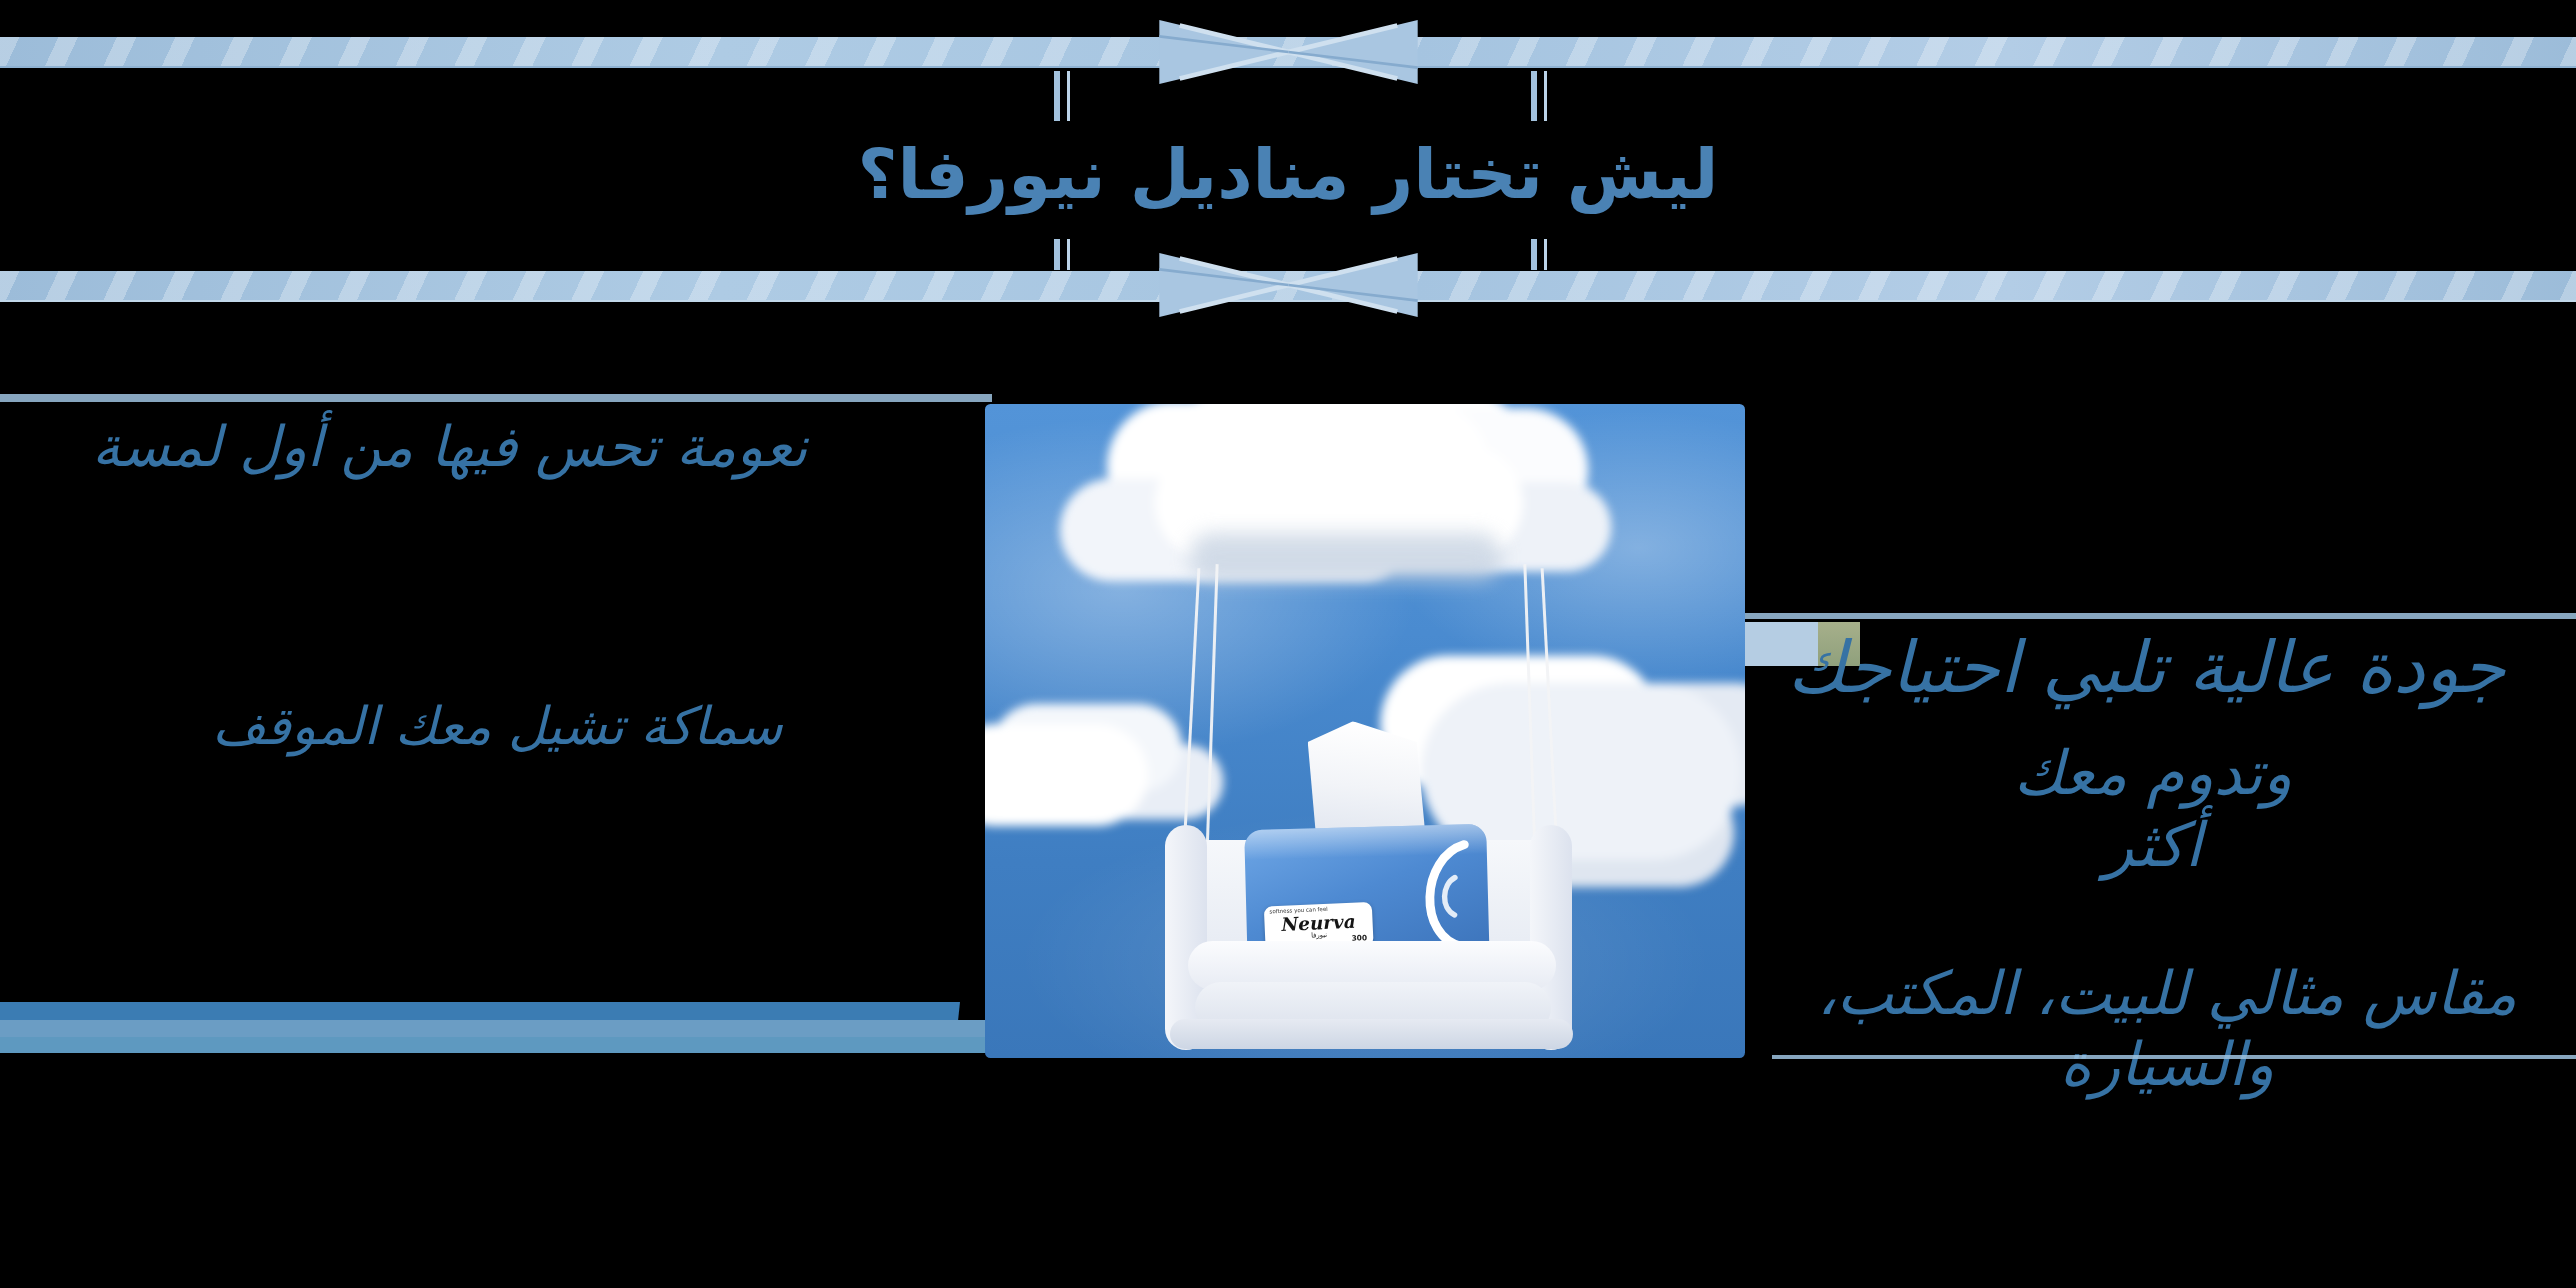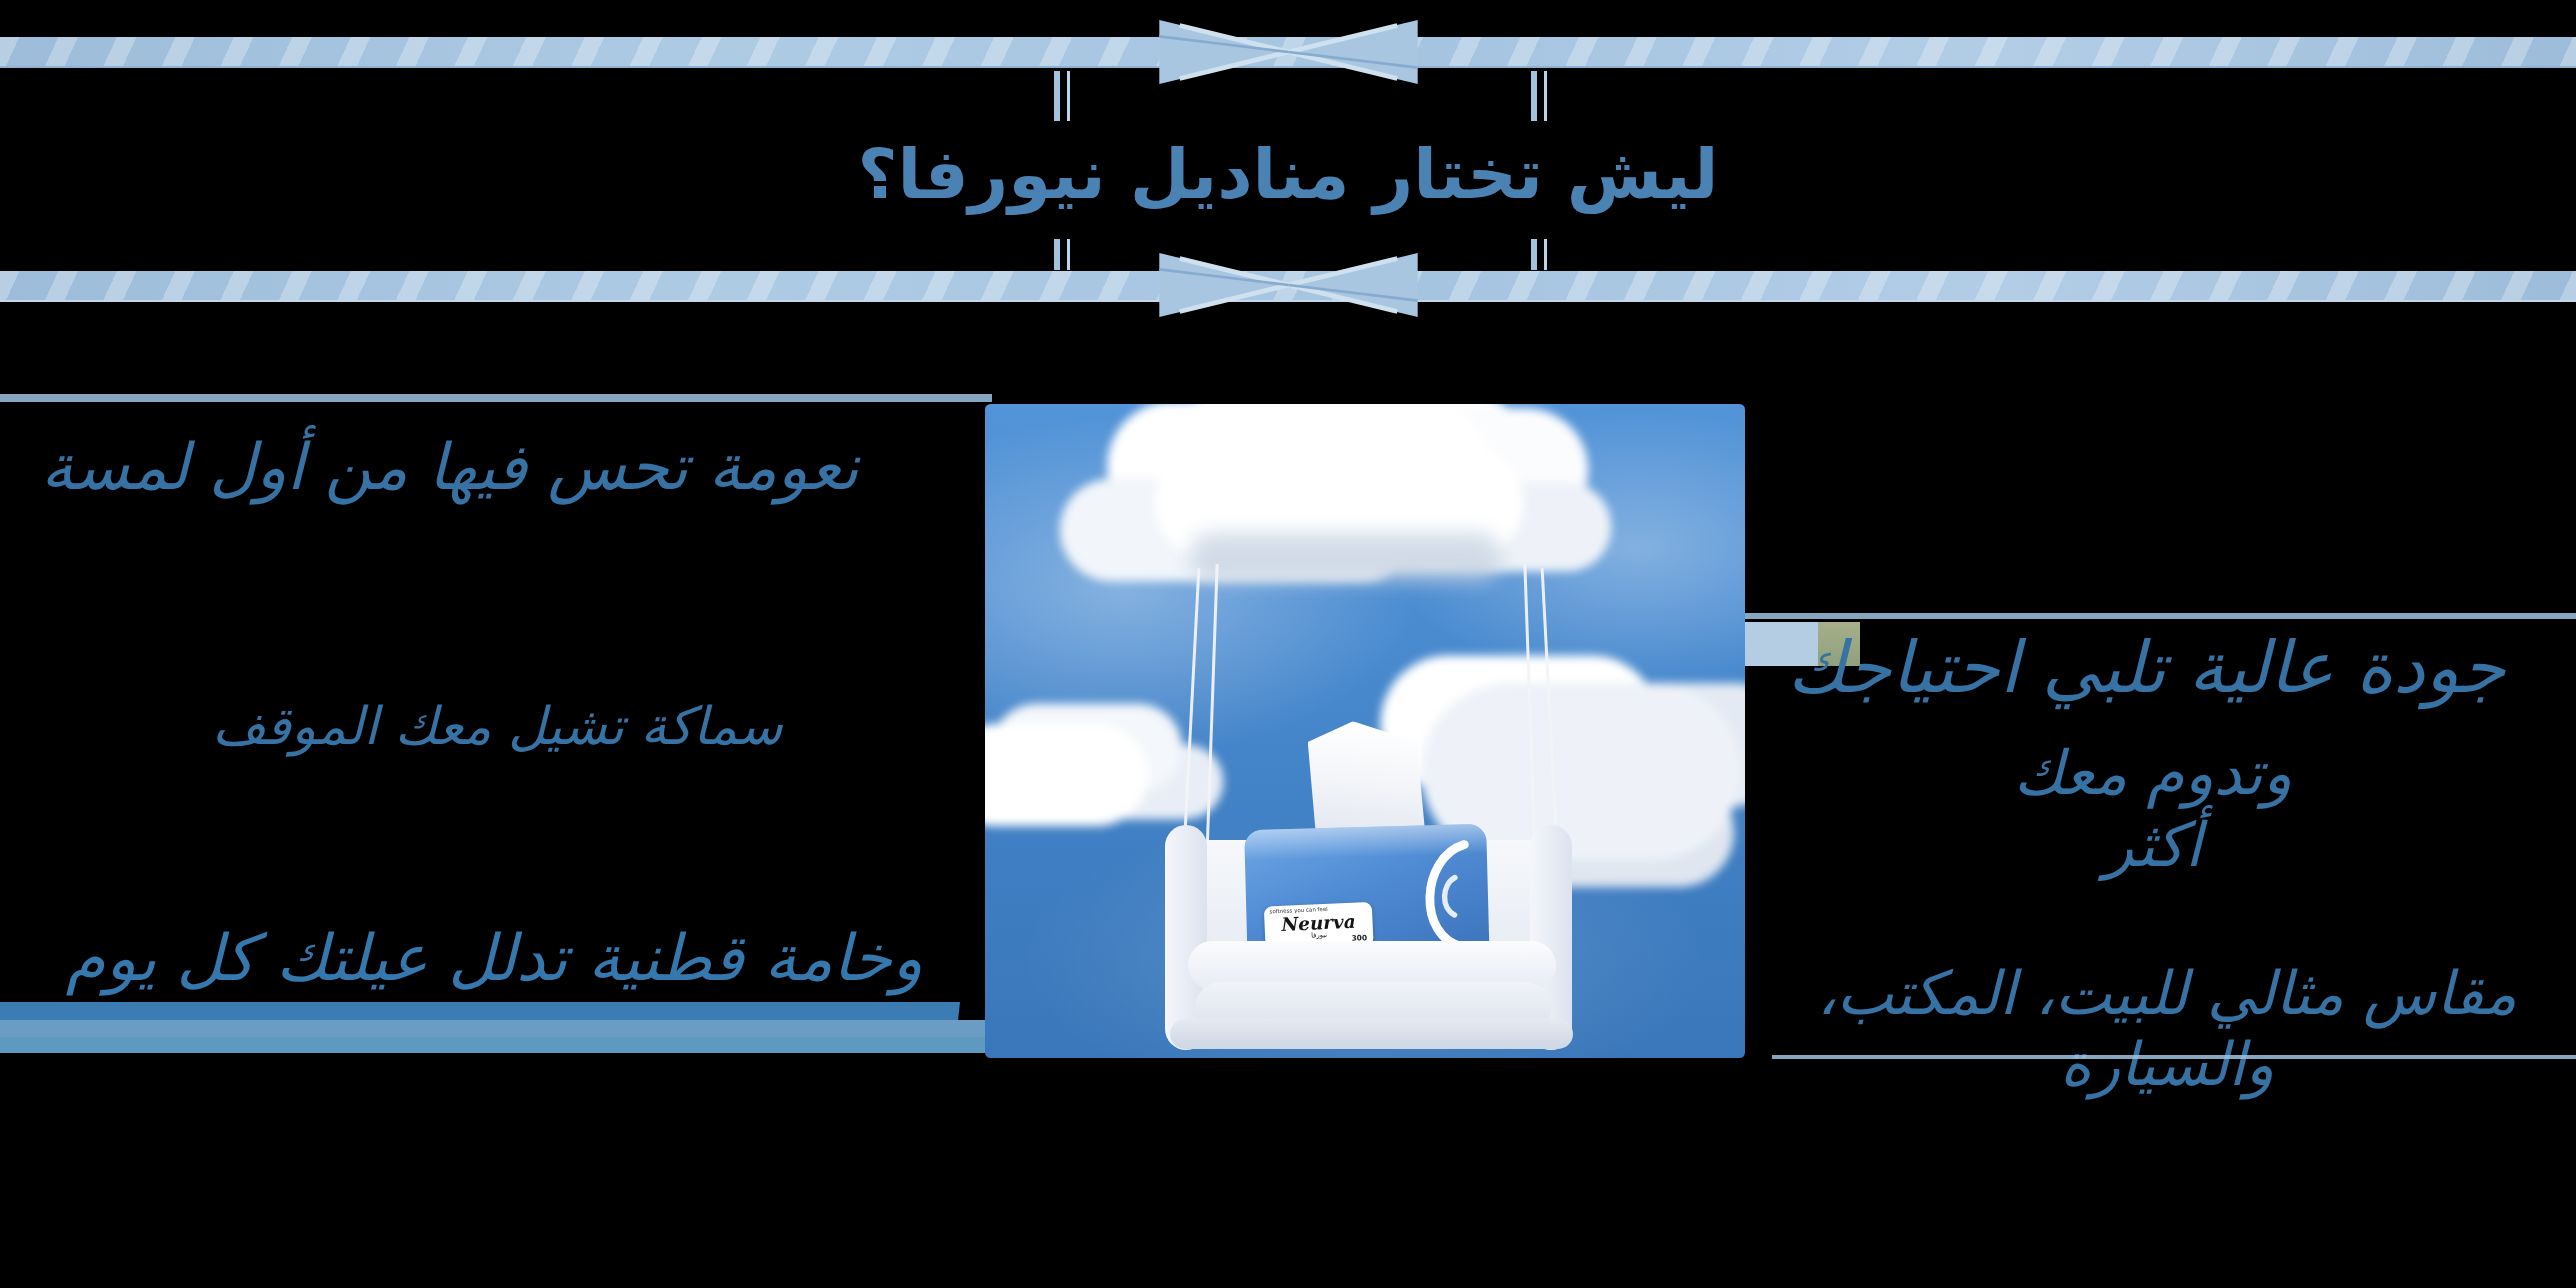--- a/index.html
+++ b/index.html
@@ -27,21 +27,21 @@
   .tp-right{left:1531px;}
 
   
   .page-title{position:absolute;top:134px;left:0;width:2576px;margin:0;
               text-align:center;direction:rtl;font-size:69px;font-weight:700;
               color:#4a82b4;letter-spacing:-0.7px;}
 
   
   .ar-line{position:absolute;direction:rtl;text-align:center;font-style:italic;
            color:#3672a4;line-height:1.18;letter-spacing:-0.7px;}
-  .l1{top:430px;left:20.4px;width:859px;font-size:64px;}
+  .l1{top:414px;left:20.4px;width:859px;font-size:56px;}
   .l2{top:526px;left:164px;width:538px;font-size:79px;}
   .l3{top:696px;left:20.4px;width:954px;font-size:52px;}
   .l4{top:921px;left:6.8px;width:975px;font-size:64px;color:#3578ae;}
   .r1{top:626px;left:1731px;width:831px;font-size:71px;}
   .r2{top:737px;left:1976px;width:354px;font-size:61px;font-style:italic;}
   .r3{top:958px;left:1765px;width:804px;font-size:60px;}
 
   .edge-line{position:absolute;background:#9fc3e0;opacity:.85;}
   .edge-left-top{left:0;top:394px;width:992px;height:8.2px;}
   .edge-right-top{left:1717px;top:613px;width:859px;height:5.5px;}
@@ -153,21 +153,20 @@
     <polygon points="380,28 184,75 380,122" fill="#a9c6e1"></polygon>
     <line x1="30" y1="36" x2="350" y2="114" stroke="#cfe0ef" stroke-width="7"></line>
     <line x1="30" y1="114" x2="350" y2="36" stroke="#cfe0ef" stroke-width="7"></line>
     <line x1="0" y1="52" x2="190" y2="75" stroke="#86abce" stroke-width="4"></line>
     <line x1="380" y1="98" x2="190" y2="75" stroke="#86abce" stroke-width="4"></line>
   </svg>
 
   <div class="edge-line edge-left-top"></div>
   <div class="ar-line l1">نعومة تحس فيها من أول لمسة</div>
   <div class="ar-line l3">سماكة تشيل معك الموقف</div>
-  <div class="ar-line l4">وخامة قطنية تدلل عيلتك كل يوم</div>
   <div class="band band-1"></div>
   <div class="band band-2"></div>
   <div class="band band-3"></div>
 
   <div class="edge-line edge-right-top"></div>
   <div class="patch"></div>
   <div class="patch-strip"></div>
   <div class="ar-line r1">جودة عالية تلبي احتياجك</div>
   <div class="ar-line r2">وتدوم معك أكثر</div>
   <div class="ar-line r3">مقاس مثالي للبيت، المكتب، والسيارة</div>

